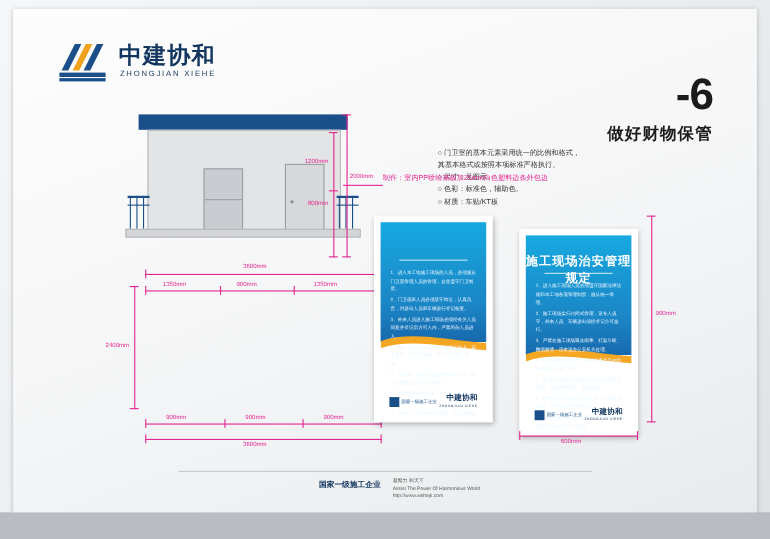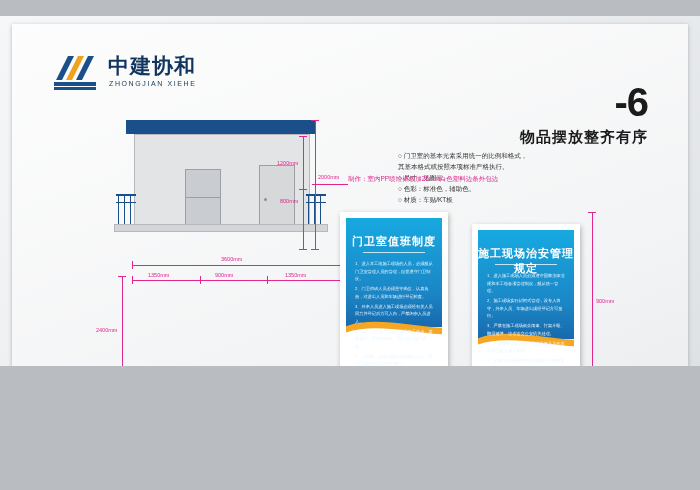--- a/index.html
+++ b/index.html
@@ -1,20 +1,19 @@
 <!DOCTYPE html>
 <html><head>
 <meta charset="utf-8">
 <style>
   html,body{margin:0;padding:0;background:#b9bcc0;}
   body{font-family:"Liberation Sans","DejaVu Sans",sans-serif;}
   #page{
-    position:relative;width:700px;height:350px;overflow:hidden;
+    position:relative;width:700px;height:466px;overflow:hidden;
     background:linear-gradient(135deg,#f6f7f8 0%,#eceef0 45%,#dfe2e5 100%);
-    margin-top:16px;
   }
   #sheet{
     position:absolute;left:12px;top:8px;width:676px;height:474px;
     background:linear-gradient(160deg,#fdfdfd 0%,#f4f5f6 55%,#e7eaec 100%);
     box-shadow:0 1px 4px rgba(0,0,0,.25);
   }
   .abs{position:absolute;}
 
   
   #logo{left:40px;top:26px;width:190px;height:48px;}
@@ -95,21 +94,21 @@
           <polygon points="24,30 36,6 42,6 30,30" fill="#1b4f8a"></polygon>
           <rect x="2" y="32" width="42" height="4" fill="#1b4f8a"></rect>
           <rect x="2" y="37" width="42" height="3" fill="#1b4f8a"></rect>
         </svg>
       </div>
       <div class="cn">中建协和</div>
       <div class="en">ZHONGJIAN XIEHE</div>
     </div>
 
     <div id="bignum" class="abs">-6</div>
-    <div id="rtitle" class="abs">物品摆放整齐有序</div>
+    <div id="rtitle" class="abs">做好财物保管</div>
     <div id="rlist" class="abs">
       <div class="li">○ 门卫室的基本元素采用统一的比例和格式，</div>
       <div class="li">其基本格式或按照本项标准严格执行。</div>
       <div class="li">○ 尺寸：见图示。</div>
       <div class="li">○ 色彩：标准色，辅助色。</div>
       <div class="li">○ 材质：车贴/KT板</div>
     </div>
 
     <div id="house" class="abs">
       <div class="h-roof"></div>
@@ -188,21 +187,20 @@
     <div class="tick abs" style="left:120px;top:387px;width:1px;height:8px;"></div>
     <div class="tick abs" style="left:334px;top:387px;width:1px;height:8px;"></div>
     <div class="dlabel abs" style="left:209px;top:393px;">3600mm</div>
 
     <div class="board" style="left:328px;top:188px;width:108px;height:188px;">
       <div class="inner">
         <svg class="wave" viewBox="0 0 100 24" preserveAspectRatio="none">
           <path d="M0,14 C25,2 70,26 100,8 L100,24 L0,24 Z" fill="#ffffff"></path>
           <path d="M0,10 C28,0 68,22 100,4 L100,8 C68,26 28,4 0,14 Z" fill="#f5a623"></path>
         </svg>
-        <h3>门卫室值班制度</h3>
         <div class="hr"></div>
         <div class="body">
           <div>1、进入本工地施工现场的人员，必须服从门卫室管理人员的管理，自觉遵守门卫制度。</div>
           <div>2、门卫值班人员必须坚守岗位，认真负责，对进出人员和车辆进行登记检查。</div>
           <div>3、外来人员进入施工现场必须经有关人员同意并登记后方可入内，严禁闲杂人员进入。</div>
           <div>4、施工人员进入现场必须佩戴工作卡，着装整齐，不得穿拖鞋、背心进入施工现场。</div>
           <div>5、凡材料、设备出场必须持有出门证，经门卫核对无误后方可放行。</div>
           <div>6、严禁携带易燃易爆、有毒有害等危险品进入施工现场。</div>
           <div>7、保持门卫室内外环境整洁，物品摆放整齐有序，不得擅自离岗。</div>
 

